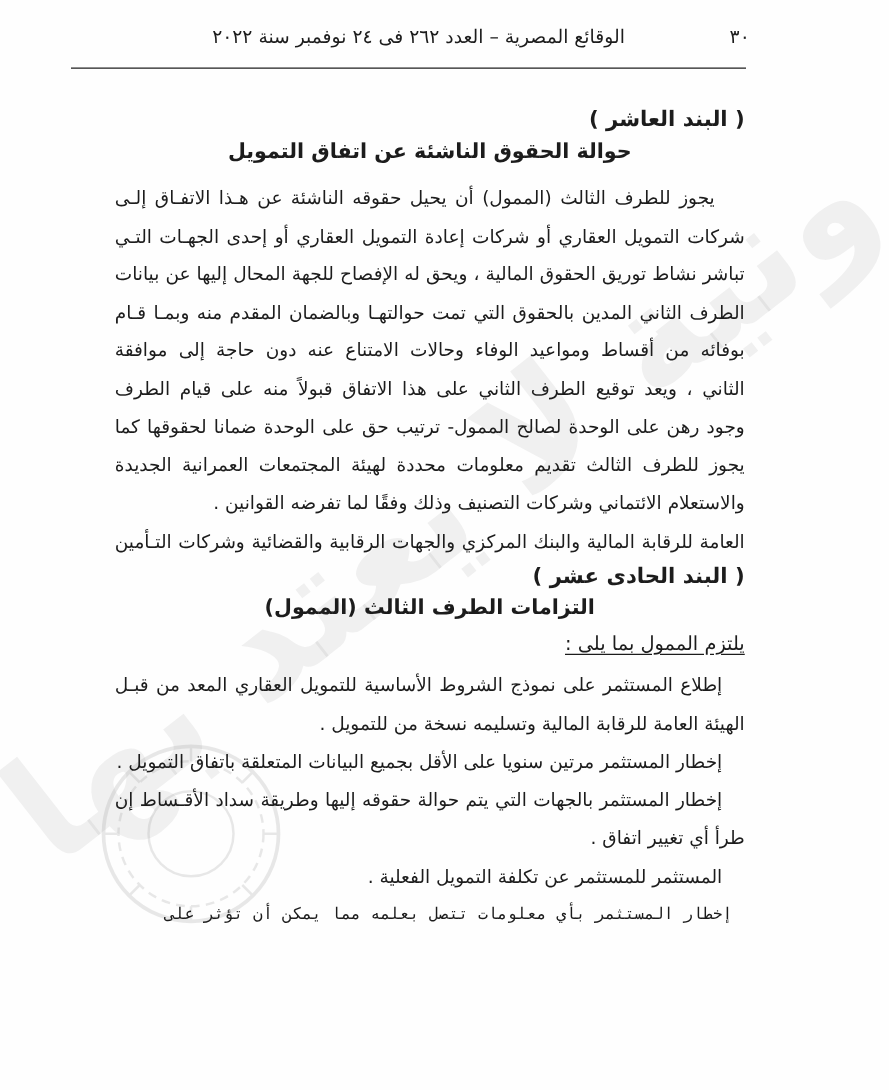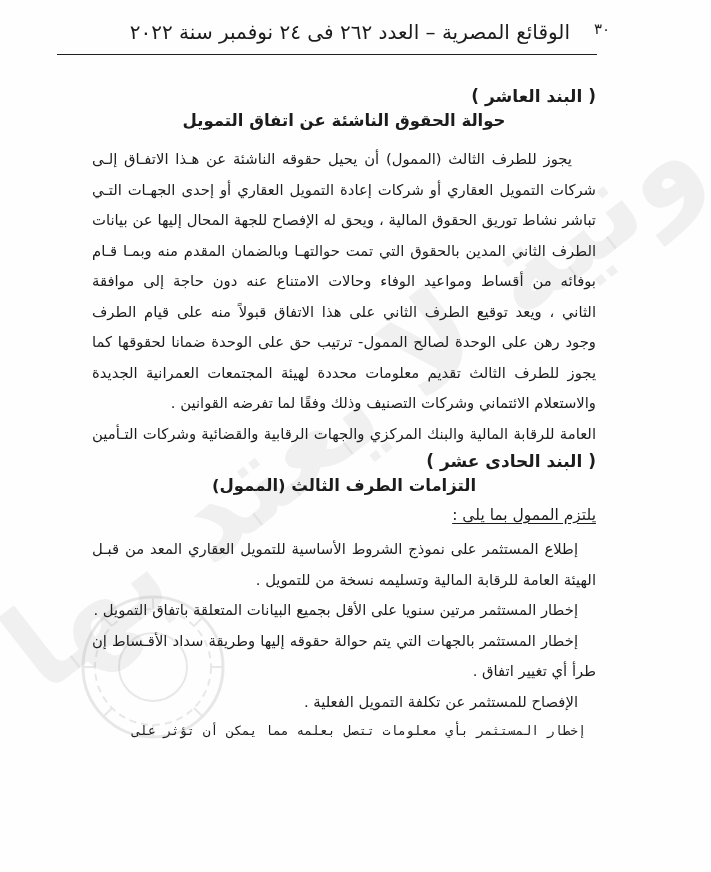--- a/index.html
+++ b/index.html
@@ -22,24 +22,24 @@
     pointer-events:none; user-select:none;
   }
   .watermark-seal {
     position:absolute; top:592px; left:78px;
     width:150px; height:150px; opacity:0.22;
     pointer-events:none;
   }
   
   .header-issue {
     position:absolute; top:20px; left:100px; width:470px;
-    font-size:20px; direction:rtl;
+    text-align:center; font-size:15px; direction:rtl;
   }
   .header-page-number {
-    position:absolute; top:20px; right:101px; font-size:15px;
+    position:absolute; top:20px; right:111px; font-size:15px;
   }
   .header-rule {
     position:absolute; top:54px; left:57px; width:540px;
     border-top:1.6px solid #1f1f1f;
   }
   
   .content {
     position:absolute; top:80px; left:92px; width:504px;
     direction:rtl; text-align:right;
   }
@@ -122,21 +122,21 @@
           <div class="tline">الهيئة العامة للرقابة المالية وتسليمه نسخة من للتمويل .</div>
         </div>
         <div class="list-item">
           <div class="tline ind">إخطار المستثمر مرتين سنويا على الأقل بجميع البيانات المتعلقة باتفاق التمويل .</div>
         </div>
         <div class="list-item">
           <div class="tline just ind">إخطار المستثمر بالجهات التي يتم حوالة حقوقه إليها وطريقة سداد الأقـساط إن</div>
           <div class="tline">طرأ أي تغيير اتفاق .</div>
         </div>
         <div class="list-item">
-          <div class="tline ind">الإفصاح للمستثمر عن تكلفة التمويل الفعلية .</div>
+          <div class="tline ind">المستثمر للمستثمر عن تكلفة التمويل الفعلية .</div>
         </div>
         <div class="list-item">
           <div class="tline ind small">إخطار المستثمر بأي معلومات تتصل بعلمه مما يمكن أن تؤثر على ضمانه العقارى .</div>
         </div>
       </div>
 
   </div>
 </div>
 
 </body></html>

